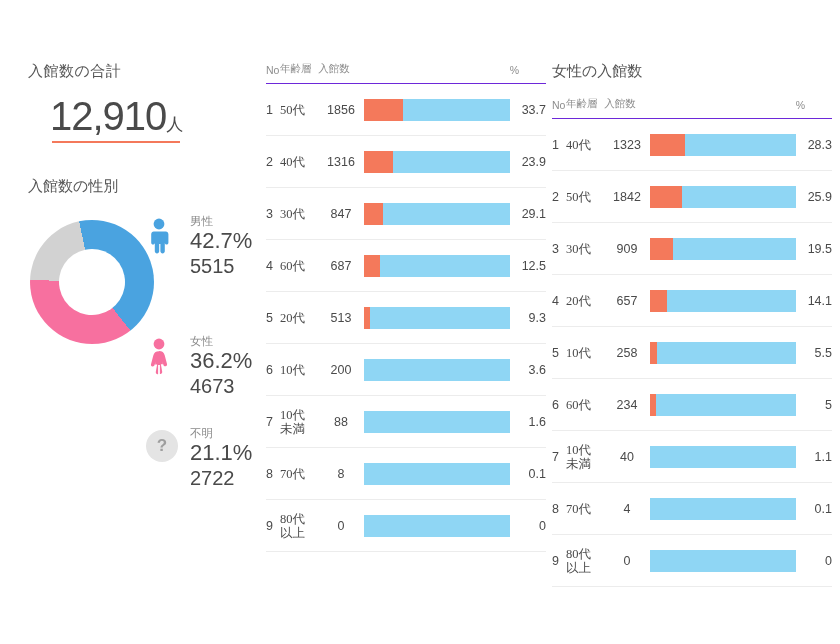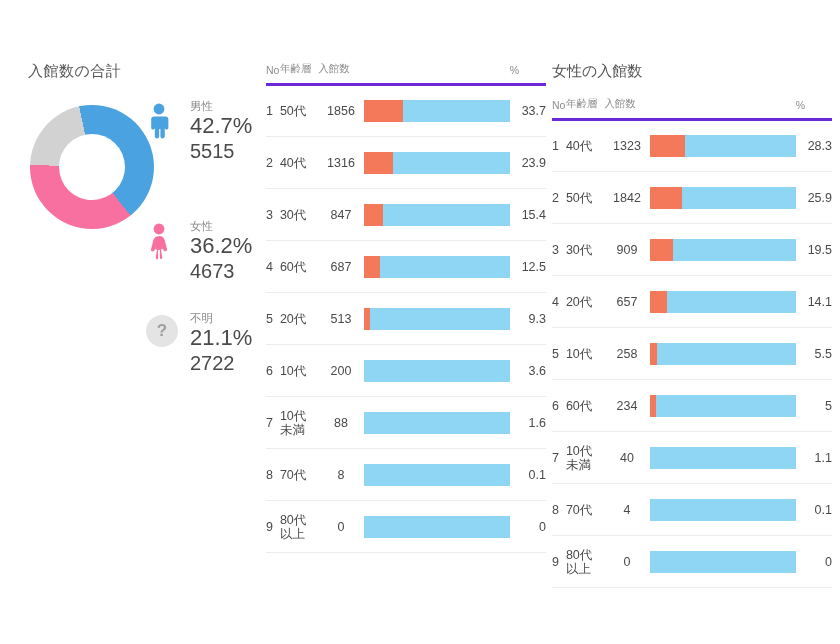--- a/index.html
+++ b/index.html
@@ -74,54 +74,59 @@
   
   .col { position:absolute; top:26px; }
   .col-male { left:266px; width:280px; }
   .col-female { left:552px; width:280px; }
 
   .col-title { font-size:15px; color:#555; margin-bottom:16px; }
 
   table.rank { width:100%; border-collapse:collapse; }
   table.rank th {
     font-size:10.5px; color:#8d8d8d; font-weight:400; text-align:left;
-    padding: 0 0 7px 0; border-bottom:3px solid #6d28d9; vertical-align:bottom;
+    padding: 0 0 7px 0; border-bottom:1px solid #6d28d9; vertical-align:bottom;
   }
   table.rank td {
     font-size:12.5px; color:#4a4a4a; padding:0; vertical-align:middle;
     border-bottom:1px solid #ececec; height:52px;
   }
   .c-no    { width:14px; text-align:left; }
   .c-age   { width:42px; }
   .c-cnt   { width:48px;text-align:center; }
   .c-bar   { width:auto; }
   .c-pct   { width:38px; text-align:right; }
   th.c-pct { text-align:right; }
 
-  .age-cell { line-height:14px; }
+  .age-cell { line-height:14px;font-family:Liberation Serif, serif; }
 
   .barbox { position:relative; height:22px; width:146px; background:transparent; }
   .bar-blue {
     position:absolute; left:0; top:0; height:22px; background:#8fd6f4;
   }
   .bar-red {
     position:absolute; left:0; top:0; height:22px; background:#f4795b;
   }
 
   .c-pct span { font-variant-numeric: tabular-nums; text-align: center; }
 </style>
 </head>
 <body>
 
 <div class="page">
 
   <div class="left">
     <div class="panel-title">入館数の合計</div>
 
-
+    <div class="total-wrap">
+      <span class="total-number">12,910</span><span class="total-unit">人</span>
+      <div class="total-rule"></div>
+    </div>
+
+    <div class="gender-title">入館数の性別</div>
 
     <div class="gender-area">
       <div class="donut"></div>
 
       <div class="legend">
 
         <div class="legend-row r-male">
           <div class="icon">
             <svg class="ic-male" width="26" height="38" viewBox="0 0 26 38" aria-hidden="true">
               <circle cx="13" cy="6" r="5.4" fill="#4aa3e0"></circle>
@@ -209,21 +214,21 @@
             <td class="c-age">
               <div class="age-cell">30代</div>
             </td>
             <td class="c-cnt">847</td>
             <td class="c-bar">
               <div class="barbox">
                 <div class="bar-blue" style="width: 100%;"></div>
                 <div class="bar-red" style="width: 13%;"></div>
               </div>
             </td>
-            <td class="c-pct"><span>15.4</span></td>
+            <td class="c-pct"><span>29.1</span></td>
           </tr>
           <tr>
             <td class="c-no">4</td>
             <td class="c-age">
               <div class="age-cell">60代</div>
             </td>
             <td class="c-cnt">687</td>
             <td class="c-bar">
               <div class="barbox">
                 <div class="bar-blue" style="width: 100%;"></div>

